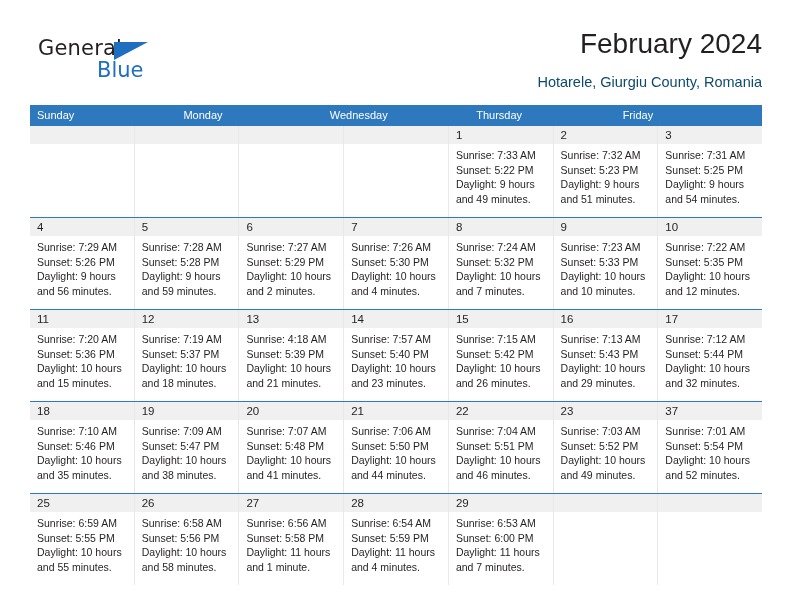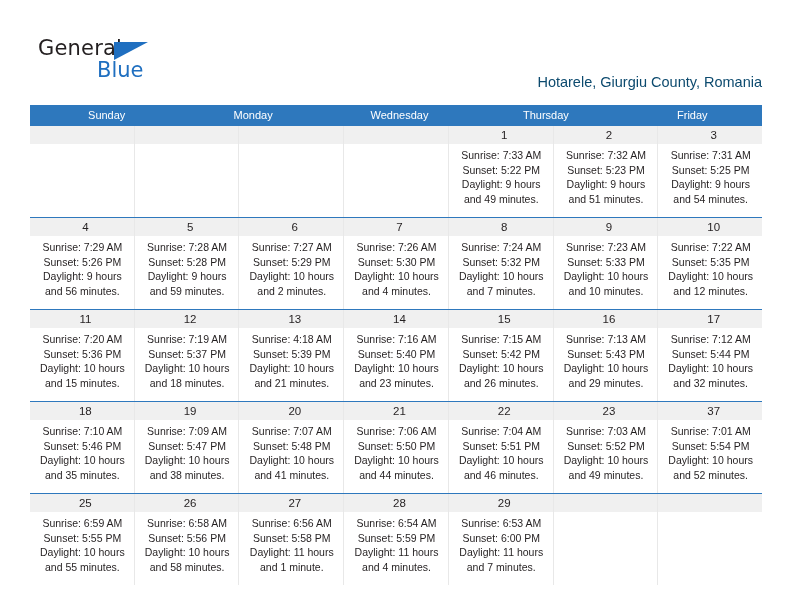--- a/index.html
+++ b/index.html
@@ -81,21 +81,20 @@
     text-align: right;
     white-space: nowrap;
   }
 
   
   .calendar {
     position: absolute;
     left: 30px;
     top: 105px;
     width: 732px;
-    text-align: center;
   }
   .weekday-row {
     display: flex;
     background: #2e78bd;
     height: 20px;
   }
   .weekday {
     flex: 1 1 0;
     color: #ffffff;
     font-size: 11px;
@@ -148,20 +147,21 @@
 <body>
 
 <div class="page">
 
   <div class="header">
     <div class="logo">
       <span class="logo-general">General</span>
       <span class="logo-triangle"></span>
       <span class="logo-blue">Blue</span>
     </div>
+    <div class="title">February 2024</div>
     <div class="subtitle">Hotarele, Giurgiu County, Romania</div>
   </div>
 
   <div class="calendar">
     <div class="weekday-row" id="weekday-row">
         <div class="weekday">Sunday</div>
         <div class="weekday">Monday</div>
         <div class="weekday">Wednesday</div>
         <div class="weekday">Thursday</div>
         <div class="weekday">Friday</div>
@@ -301,21 +301,21 @@
             <div class="day-body">
               <div>Sunrise: 4:18 AM</div>
               <div>Sunset: 5:39 PM</div>
               <div>Daylight: 10 hours</div>
               <div>and 21 minutes.</div>
             </div>
           </div>
           <div class="day-cell">
             <div class="day-number-band">14</div>
             <div class="day-body">
-              <div>Sunrise: 7:16 AM</div>
+              <div>Sunrise: 7:57 AM</div>
               <div>Sunset: 5:40 PM</div>
               <div>Daylight: 10 hours</div>
               <div>and 23 minutes.</div>
             </div>
           </div>
           <div class="day-cell">
             <div class="day-number-band">15</div>
             <div class="day-body">
               <div>Sunrise: 7:15 AM</div>
               <div>Sunset: 5:42 PM</div>

